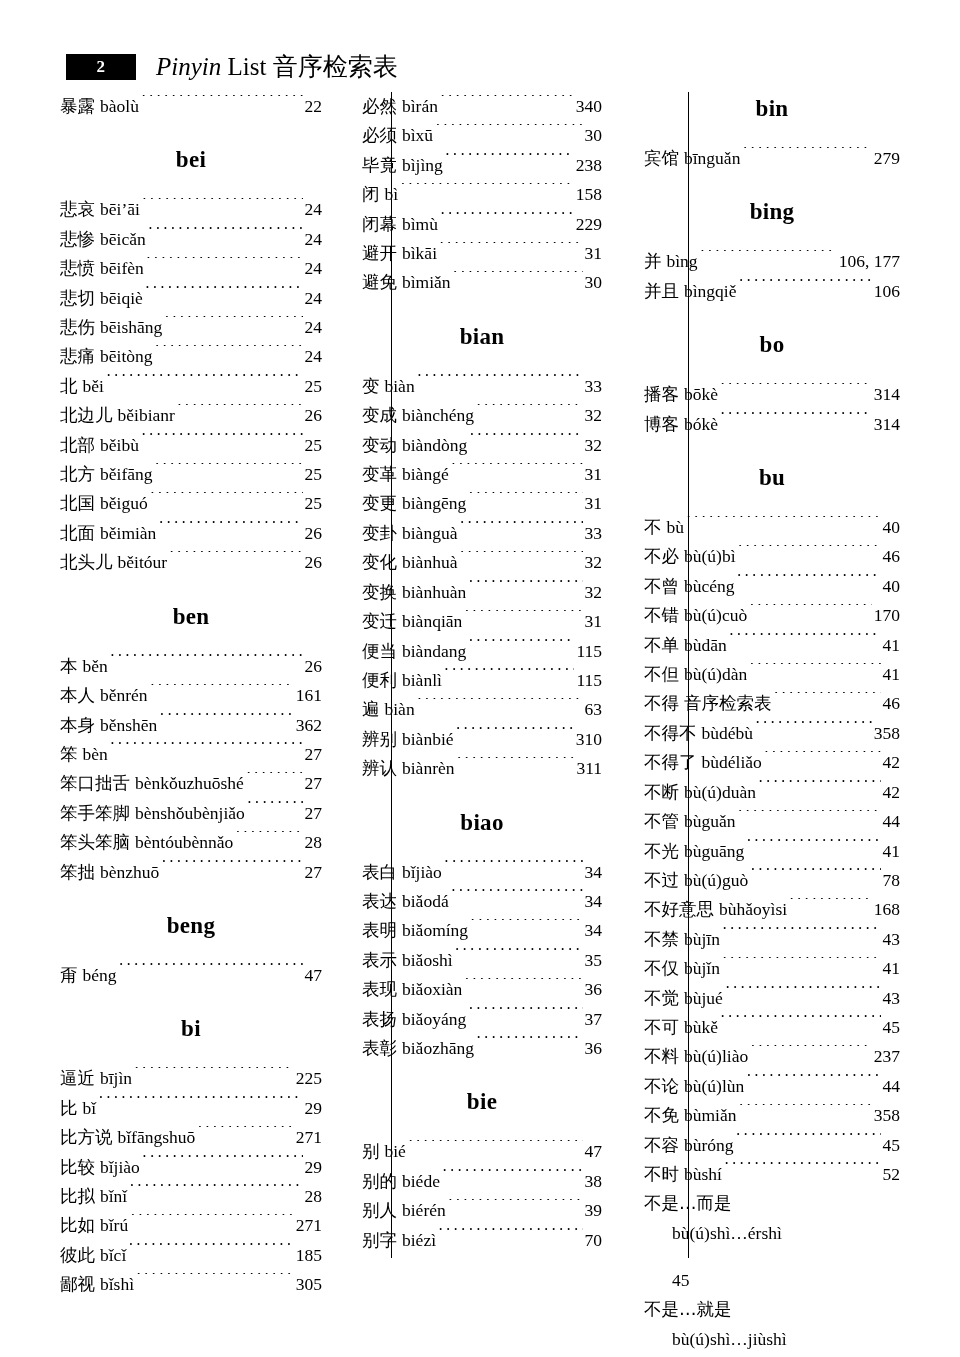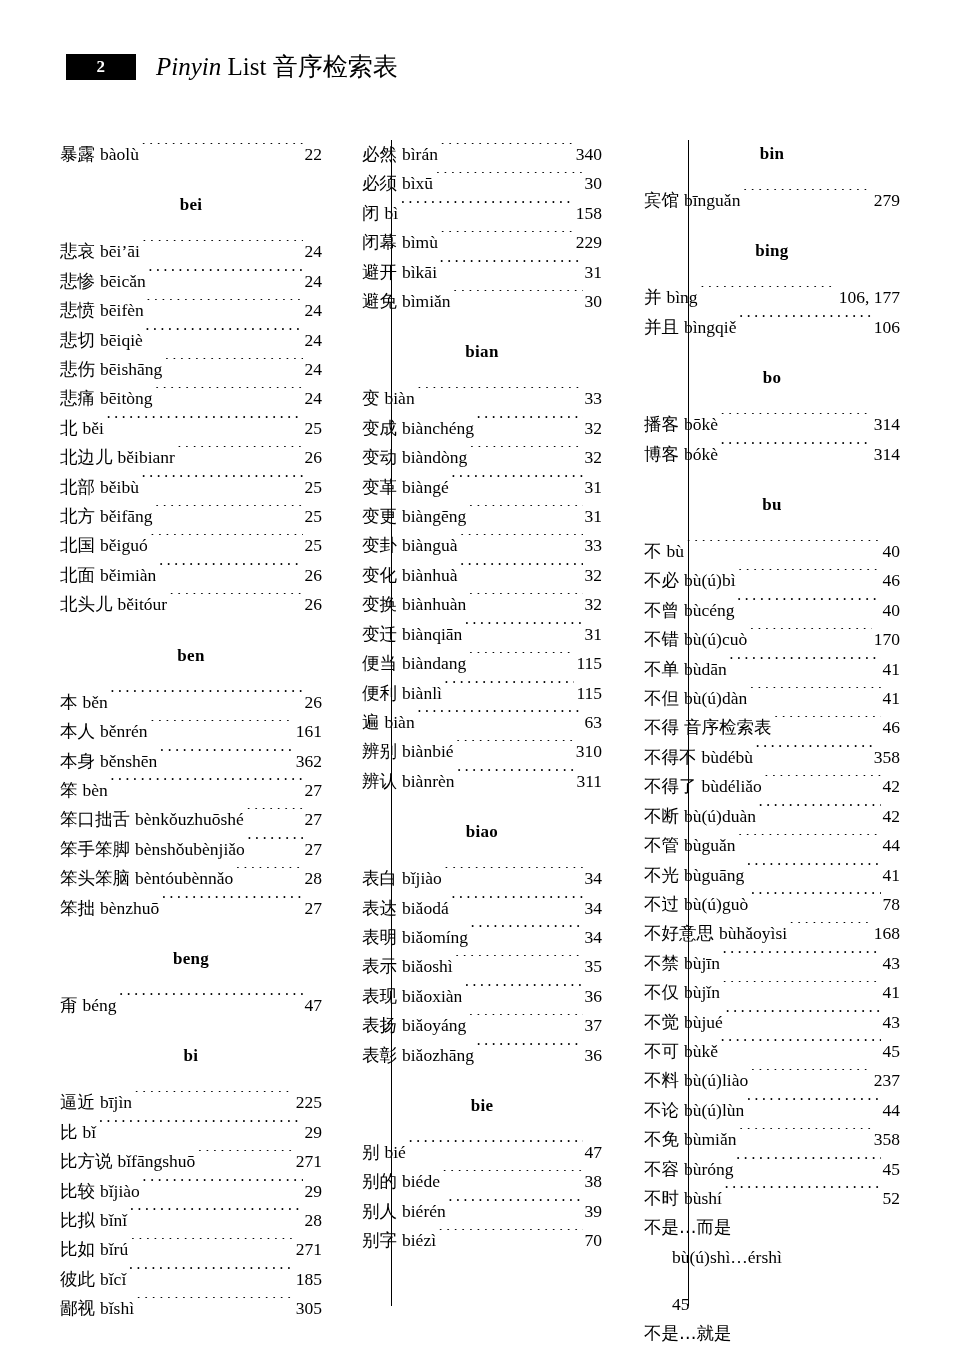--- a/index.html
+++ b/index.html
@@ -49,21 +49,20 @@
   }
 
   
   .columns {
     position: absolute;
     left: 60px;
     top: 92px;
     width: 840px;
     height: 1168px;
     display: flex;
-    margin-top: 48px;
   }
   .col {
     width: 280px;
     box-sizing: border-box;
     position: relative;
   }
   .col-1 { padding-right: 18px; }
   .col-2 { padding-left: 22px; padding-right: 18px; }
   .col-3 { padding-left: 24px; }
 
@@ -74,21 +73,21 @@
     height: 1166px;
     border-left: 1.6px solid #000;
   }
   .rule-a { left: 331px; }
   .rule-b { left: 628px; }
 
   
   .section-head {
     text-align: center;
     font-weight: bold;
-    font-size: 17px;
+    font-size: 23px;
     margin: 26px 0 22px 0;
     letter-spacing: 0.3px;
   }
   .section-head.first-in-col {
     margin-top: 4px;
   }
 
   
   .entry {
     display: flex;
@@ -319,20 +318,25 @@
           <span class="term"><span class="hanzi">必然</span><span class="pinyin">bìrán</span></span>
           <span class="leader"></span>
           <span class="pagenum">340</span>
         </div>
         <div class="entry">
           <span class="term"><span class="hanzi">必须</span><span class="pinyin">bìxū</span></span>
           <span class="leader"></span>
           <span class="pagenum">30</span>
         </div>
         <div class="entry">
+          <span class="term"><span class="hanzi">毕竟</span><span class="pinyin">bìjìng</span></span>
+          <span class="leader"></span>
+          <span class="pagenum">238</span>
+        </div>
+        <div class="entry">
           <span class="term"><span class="hanzi">闭</span><span class="pinyin">bì</span></span>
           <span class="leader"></span>
           <span class="pagenum">158</span>
         </div>
         <div class="entry">
           <span class="term"><span class="hanzi">闭幕</span><span class="pinyin">bìmù</span></span>
           <span class="leader"></span>
           <span class="pagenum">229</span>
         </div>
         <div class="entry">

